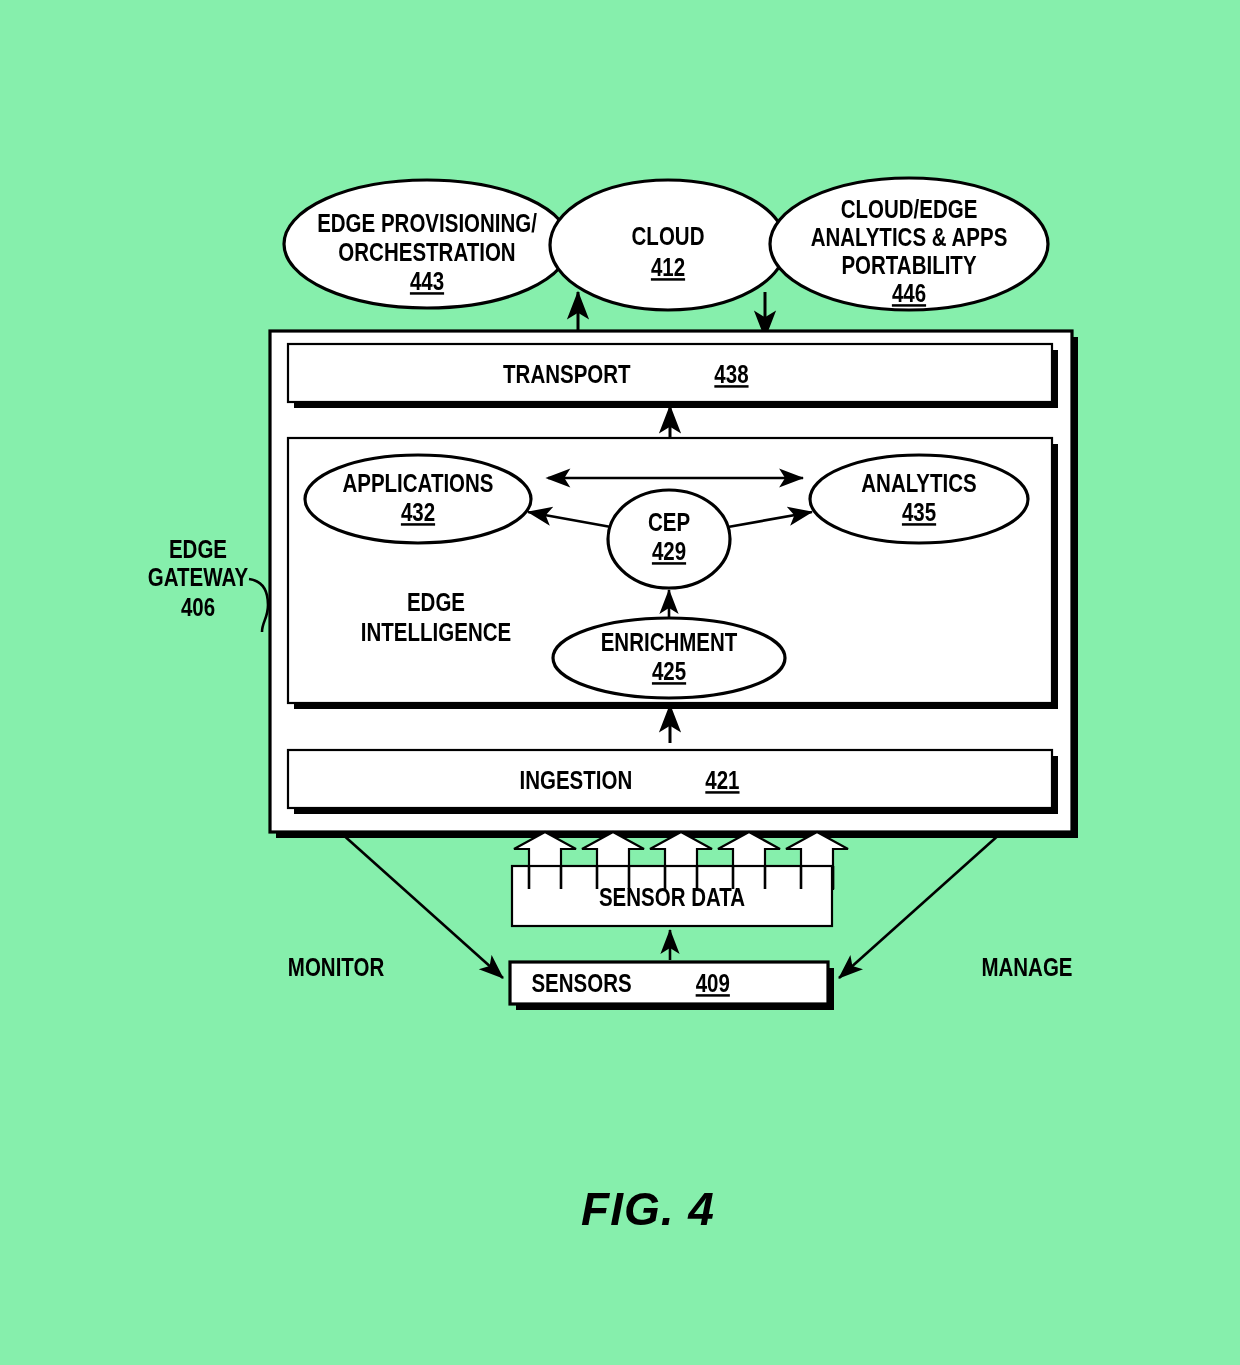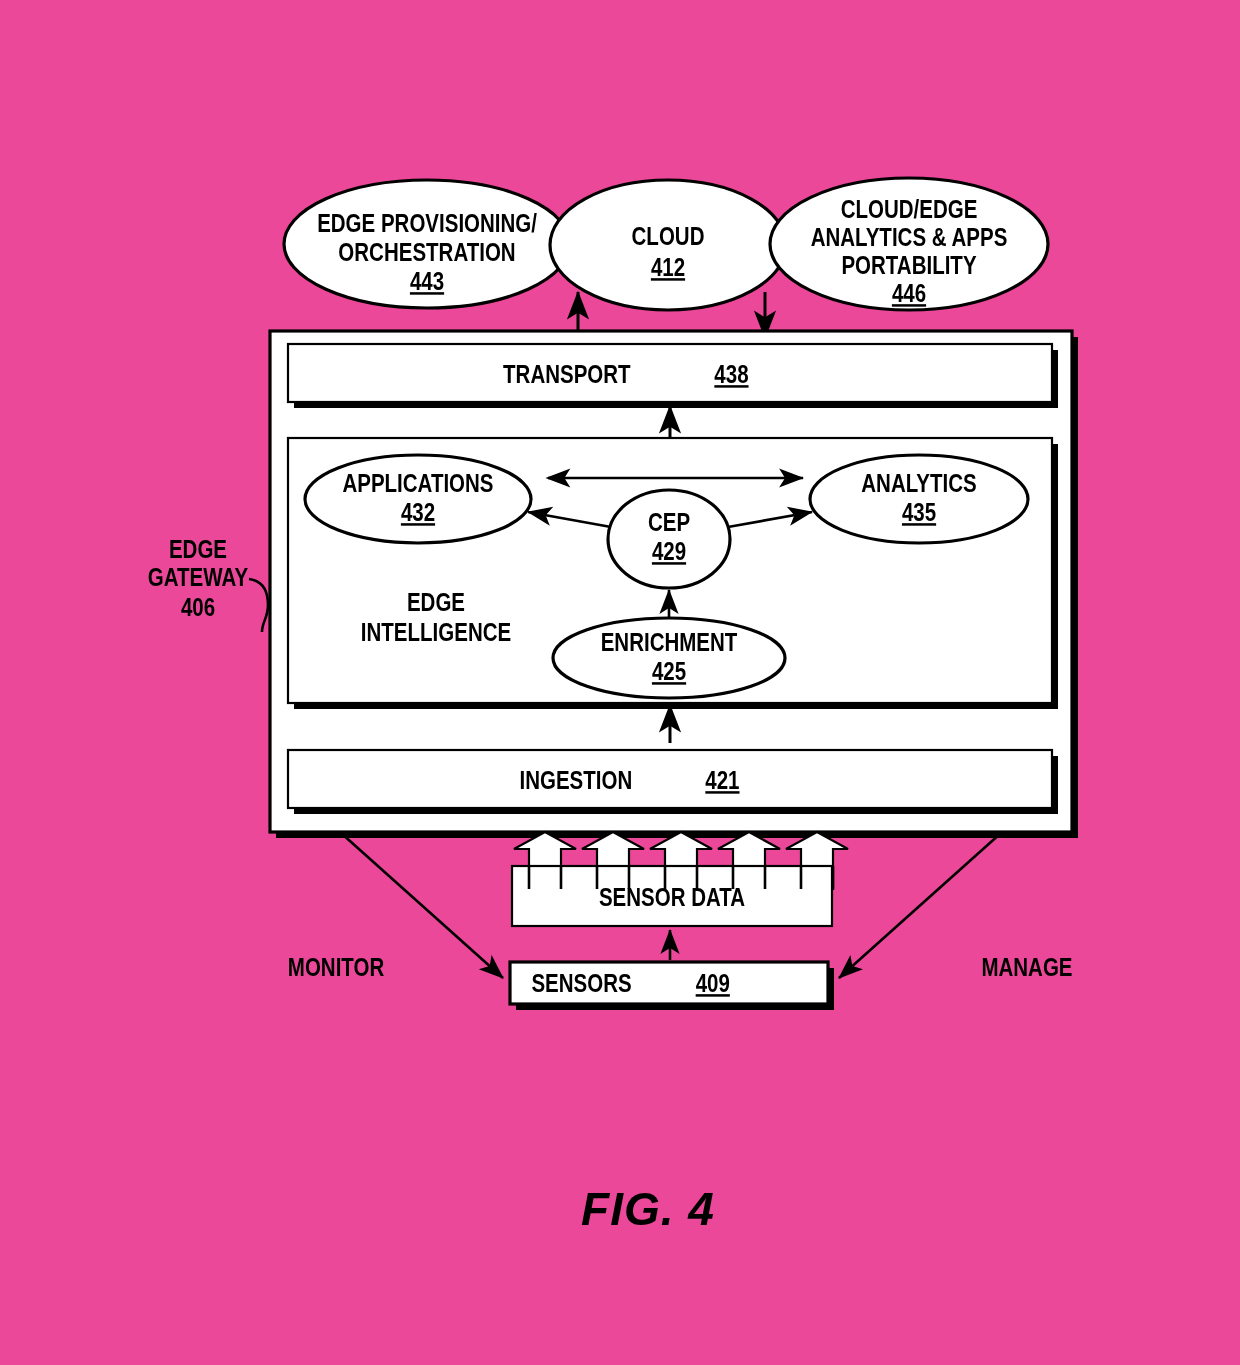--- a/index.html
+++ b/index.html
@@ -4,21 +4,21 @@
 <style>
   html, body {
     margin: 0;
     padding: 0;
     background: #ffffff;
   }
   #page {
     position: relative;
     width: 1240px;
     height: 1365px;
-    background: #ec4899;
+    background: #86efac;
     overflow: hidden;
     font-family: "Liberation Sans", sans-serif;
   }
   svg.diagram {
     position: absolute;
     left: 0;
     top: 0;
     width: 1240px;
     height: 1365px;
   }

